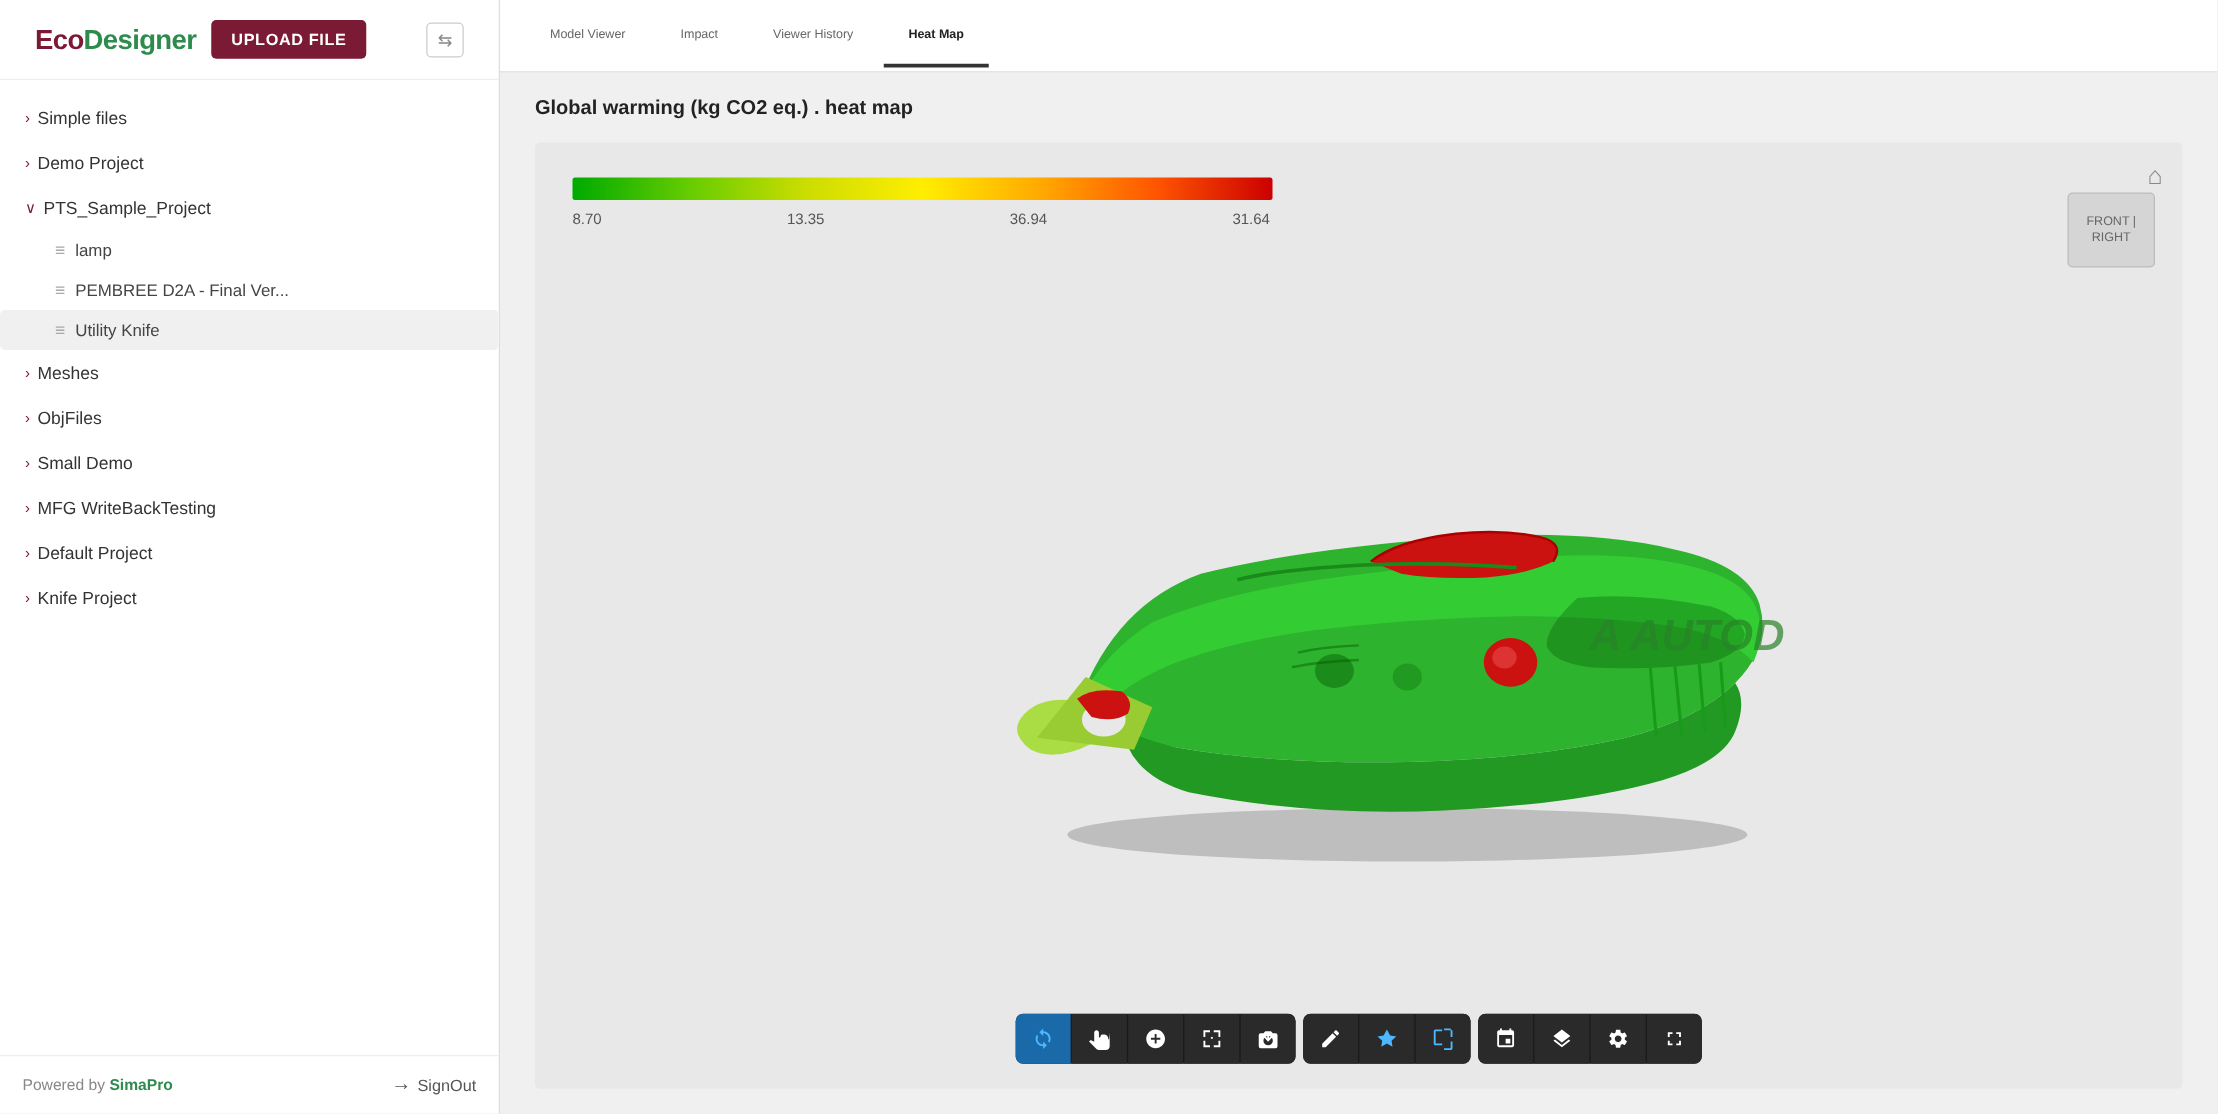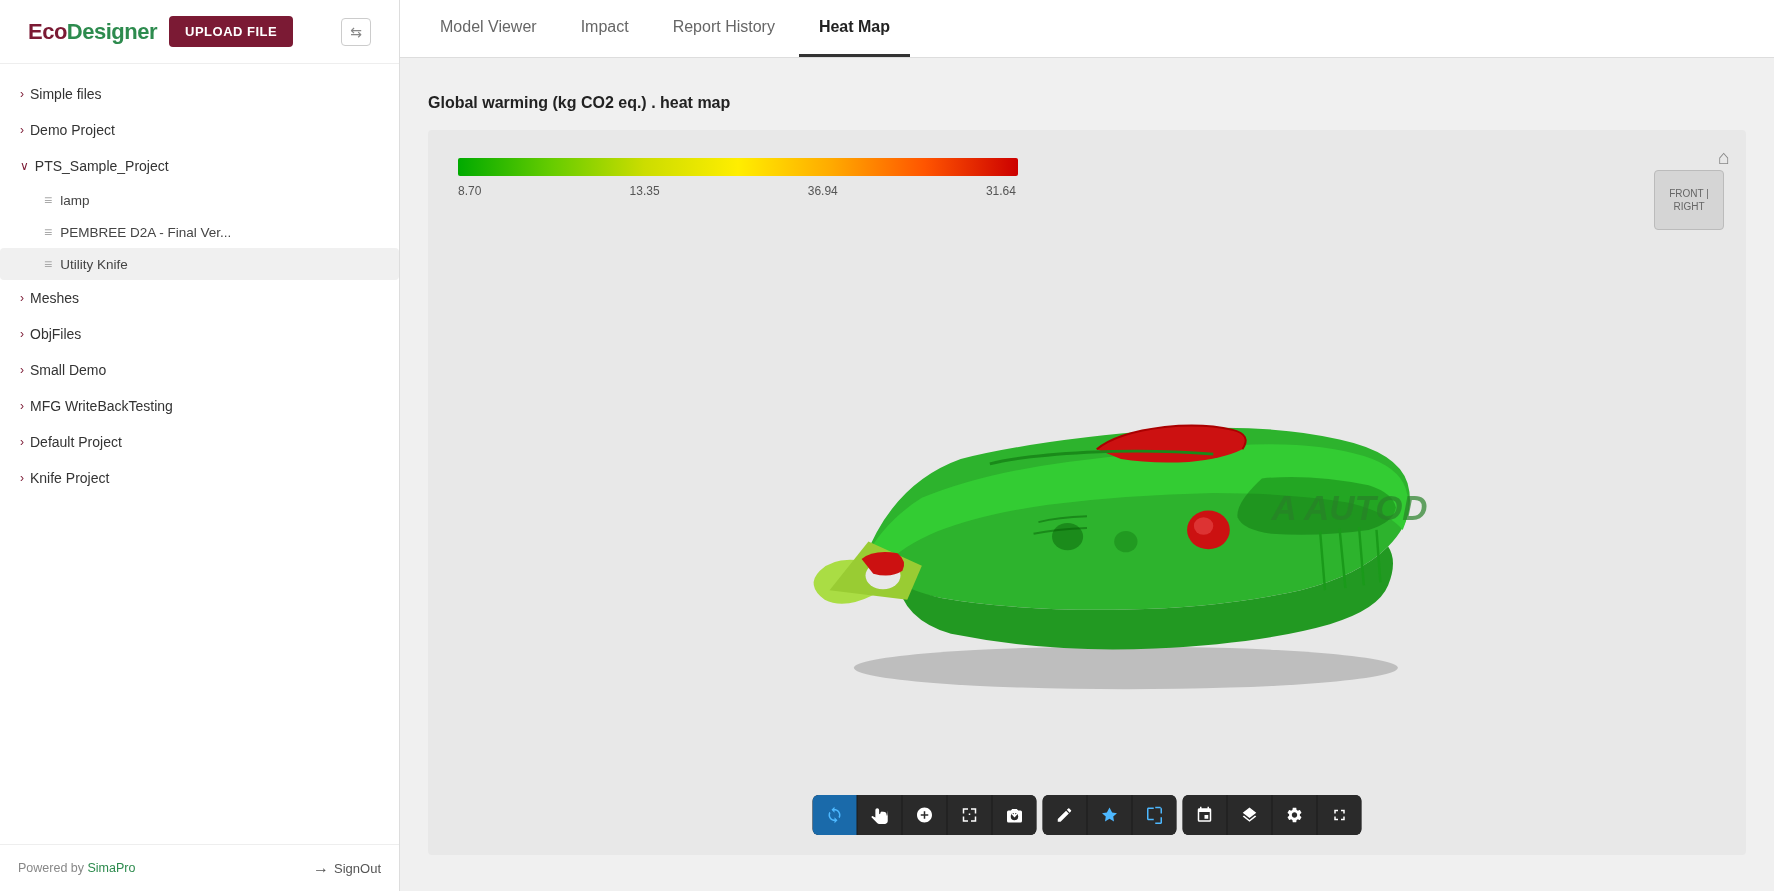--- a/index.html
+++ b/index.html
@@ -82,21 +82,21 @@
     .doc-icon { color: #aaa; font-size: 14px; }
     #sidebar-footer {
       padding: 14px 18px;
       border-top: 1px solid #eee;
       display: flex;
       align-items: center;
       justify-content: space-between;
       font-size: 12.5px;
       color: #888;
     }
-    .simapro-link { color: #2d8b4e; font-weight: 400; }
+    .simapro-link { color: #2d8b4e; font-weight: 700; }
     .signout-btn {
       display: flex;
       align-items: center;
       gap: 5px;
       cursor: pointer;
       color: #555;
       font-size: 13px;
     }
 
     
@@ -112,36 +112,36 @@
     #tabs {
       background: #fff;
       border-bottom: 1px solid #ddd;
       display: flex;
       align-items: center;
       padding: 0 20px;
       height: 58px;
     }
     .tab {
       padding: 18px 20px;
-      font-size: 16px;
+      font-size: 10px;
       color: #666;
       cursor: pointer;
       border-bottom: 3px solid transparent;
       margin-right: 4px;
     }
     .tab.active {
       color: #222;
       font-weight: 700;
       border-bottom: 3px solid #333;
     }
 
     
     #content {
       flex: 1;
-      padding: 36px 28px;
+      padding: 20px 28px;
       display: flex;
       flex-direction: column;
       overflow: hidden;
     }
     .content-title {
       font-size: 16px;
       font-weight: 700;
       color: #222;
       margin-bottom: 18px;
     }
@@ -333,21 +333,21 @@
       <span>SignOut</span>
     </div>
   </div>
 </div>
 
 <div id="main">
 
   <div id="tabs">
     <div class="tab">Model Viewer</div>
     <div class="tab">Impact</div>
-    <div class="tab">Report History</div>
+    <div class="tab">Viewer History</div>
     <div class="tab active">Heat Map</div>
   </div>
 
   <div id="content">
     <div class="content-title">Global warming (kg CO2 eq.) . heat map</div>
 
     <div id="viewer-container">
 
       <div id="color-scale">
         <div class="color-bar"></div>

